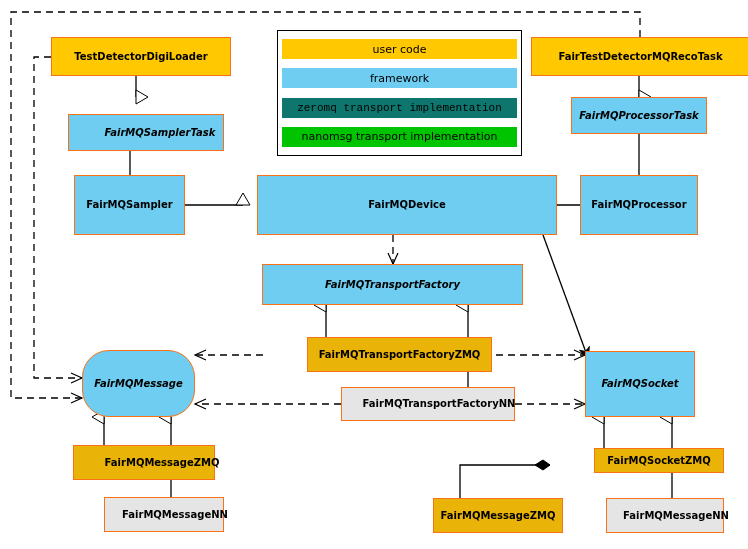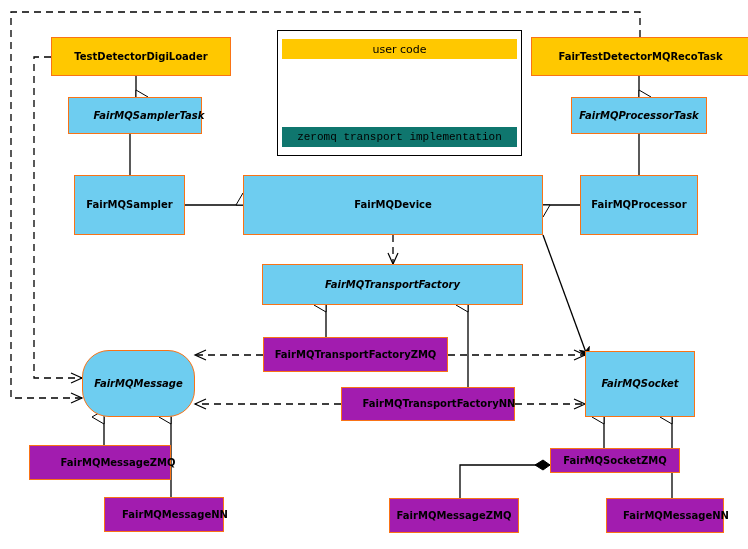--- a/index.html
+++ b/index.html
@@ -4,22 +4,22 @@
 <style>
   html,body{margin:0;padding:0;background:#ffffff;}
   body{font-family:"DejaVu Sans","Liberation Sans",sans-serif;}
   #diagram{position:relative;width:748px;height:549px;background:#ffffff;overflow:hidden;}
   svg#wires{position:absolute;left:0;top:0;width:748px;height:549px;pointer-events:none;}
   .node{position:absolute;box-sizing:border-box;border:1px solid #f97316;
         display:flex;align-items:center;justify-content:center;text-align:center;
         font-size:10px;font-weight:bold;color:#000;line-height:1.15;z-index:2;}
   .node.user{background:#ffc800;}
   .node.fw{background:#6ecdf0;}
-  .node.zmq{background:#a21caf;}
-  .node.nn{background:#a21caf;padding-left:22px;}
+  .node.zmq{background:#eab308;margin-left:44px;}
+  .node.nn{background:#e5e5e5;padding-left:22px;}
   .node.abstract{font-style:italic;}
   #legend{position:absolute;left:265px;top:30px;width:245px;height:126px;
           background:#ffffff;border:1px solid #000;z-index:3;box-sizing:border-box;
           padding:8px 4px;display:flex;flex-direction:column;justify-content:space-between;margin-left:12px;}
   .legend-row{height:20px;display:flex;align-items:center;justify-content:center;
               font-size:11px;color:#000;}
   .legend-row.user{background:#ffc800;}
   .legend-row.fw{background:#6ecdf0;}
   .legend-row.zmq{background:#0f766e;font-family:Liberation Mono, monospace;}
   .legend-row.nn{background:#00c400;}
@@ -91,42 +91,48 @@
       <path d="M51,57 L34,57 L34,378 L82,378" marker-end="url(#m-open)"></path>
 
       <path d="M640,37 L640,12 L11,12 L11,398 L82,398" marker-end="url(#m-open)"></path>
     </g>
   </svg>
 
   <div id="legend">
     <div class="legend-row user">
       <span>user code</span>
     </div>
+    <div class="legend-row fw">
+      <span>framework</span>
+    </div>
     <div class="legend-row zmq">
       <span>zeromq transport implementation</span>
+    </div>
+    <div class="legend-row nn">
+      <span>nanomsg transport implementation</span>
     </div>
   </div>
 
   <div id="nodes-layer">
       <div class="node user" style="left: 51px; top: 37px; width: 180px; height: 39px;">
         <span>TestDetectorDigiLoader</span>
       </div>
       <div class="node user" style="left: 531px; top: 37px; width: 219px; height: 39px;">
         <span>FairTestDetectorMQRecoTask</span>
       </div>
-      <div class="node fw abstract" style="left: 68px; top: 97px; width: 134px; height: 37px; padding-left: 28px;">
+      <div class="node fw abstract" style="left: 68px; top: 114px; width: 156px; height: 37px; padding-left: 28px;">
         <span>FairMQSamplerTask</span>
       </div>
       <div class="node fw abstract" style="left: 571px; top: 97px; width: 136px; height: 37px;">
         <span>FairMQProcessorTask</span>
       </div>
       <div class="node fw" style="left: 74px; top: 175px; width: 111px; height: 60px;">
         <span>FairMQSampler</span>
       </div>
-      <div class="node fw" style="left: 243px; top: 175px; width: 300px; height: 60px;">
+      <div class="node fw" style="left: 257px; top: 175px; width: 300px; height: 60px;">
         <span>FairMQDevice</span>
       </div>
       <div class="node fw" style="left: 580px; top: 175px; width: 118px; height: 60px;">
         <span>FairMQProcessor</span>
       </div>
       <div class="node fw abstract" style="left: 262px; top: 264px; width: 261px; height: 41px;">
         <span>FairMQTransportFactory</span>
       </div>
       <div class="node zmq" style="left: 263px; top: 337px; width: 185px; height: 35px;">
         <span>FairMQTransportFactoryZMQ</span>

